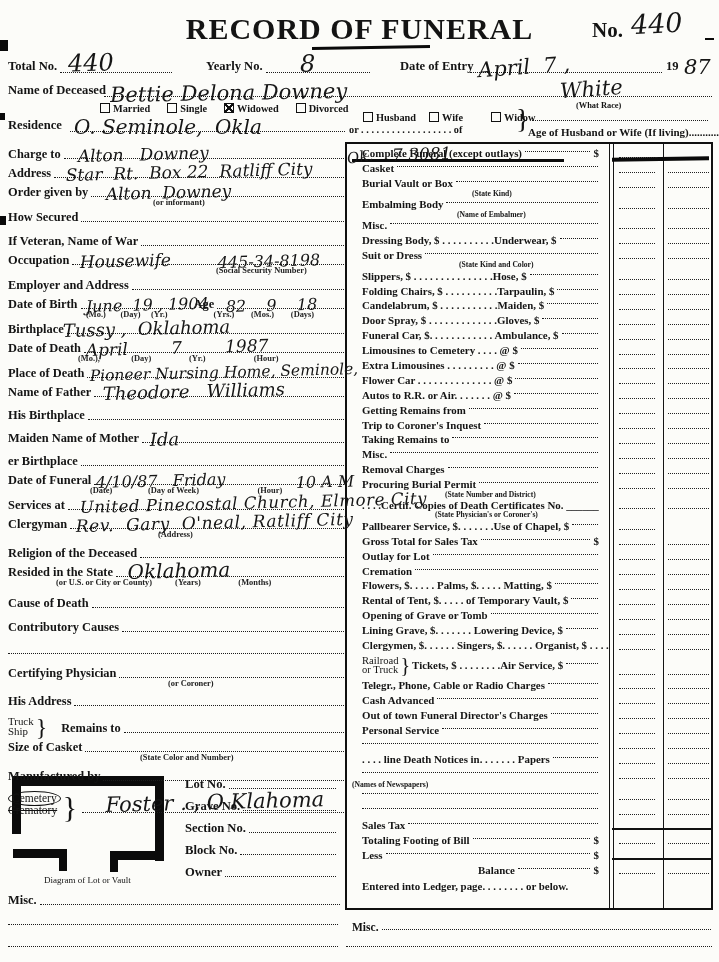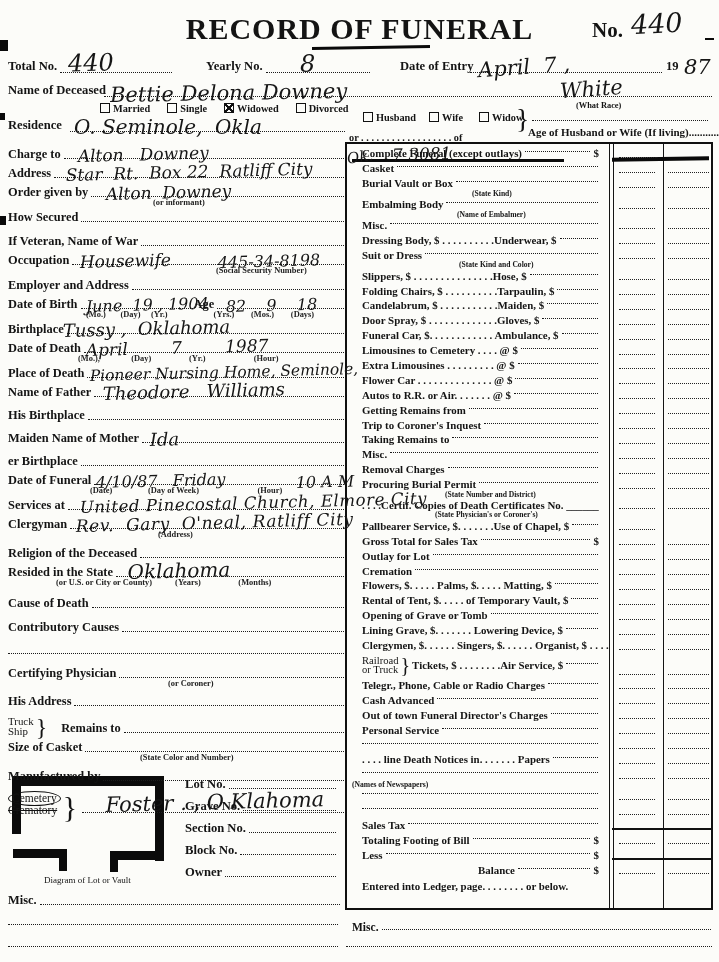--- a/index.html
+++ b/index.html
@@ -77,25 +77,25 @@
     <span class="cbl"><span class="cbx"></span><span>Divorced</span></span>
   </div>
 
   <div class="abs" style="left:8px;top:110px;width:337px;height:26px">
     <span class="abs pl" style="left:0;bottom:3px;font-size:12.6px">Residence</span>
     <div class="dots" style="left:62px;width:275px;bottom:4px"></div>
     <span class="abs hw" style="left:66px;bottom:-3px;font-size:20px">O. Seminole,  Okla</span>
   </div>
   <div class="abs" style="left:363px;top:107px;white-space:nowrap">
     <span class="cbl" style="margin-right:9px"><span class="cbx"></span><span>Husband</span></span>
-    <span class="cbl" style="margin-right:12px"><span class="cbx"></span><span>Wife</span></span>
+    <span class="cbl" style="margin-right:24px"><span class="cbx"></span><span>Wife</span></span>
     <span class="cbl" style="margin-right:0"><span class="cbx"></span><span>Widow</span></span>
   </div>
   <span class="abs" style="left:516px;top:103px;font-size:28px;font-weight:normal">}</span>
-  <span class="abs pl" style="left:349px;top:132px;font-size:10.3px">or . . . . . . . . . . . . . . . . . . of</span>
+  <span class="abs pl" style="left:349px;top:124px;font-size:10.3px">or . . . . . . . . . . . . . . . . . . of</span>
   <div class="dots" style="left:532px;width:176px;top:120px"></div>
   <span class="abs pl" style="left:528px;top:126px;font-size:11px">Age of Husband or Wife (If living)............Years</span>
 
   <div class="lcol">
     <div class="lrow">
         <span class="pl">Charge to</span>
         <span class="lead"></span>
         <span class="hw hwa" style="left:70px;font-size:17px">Alton   Downey</span>
       </div>
     <div class="lrow">

